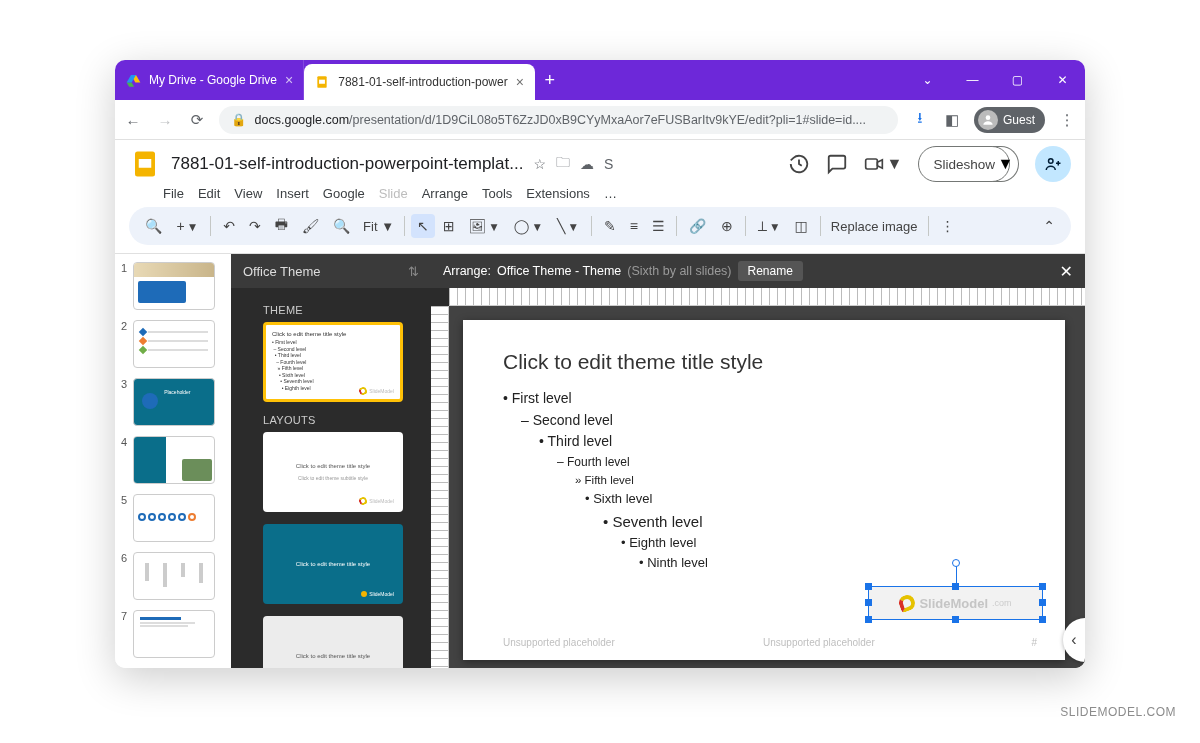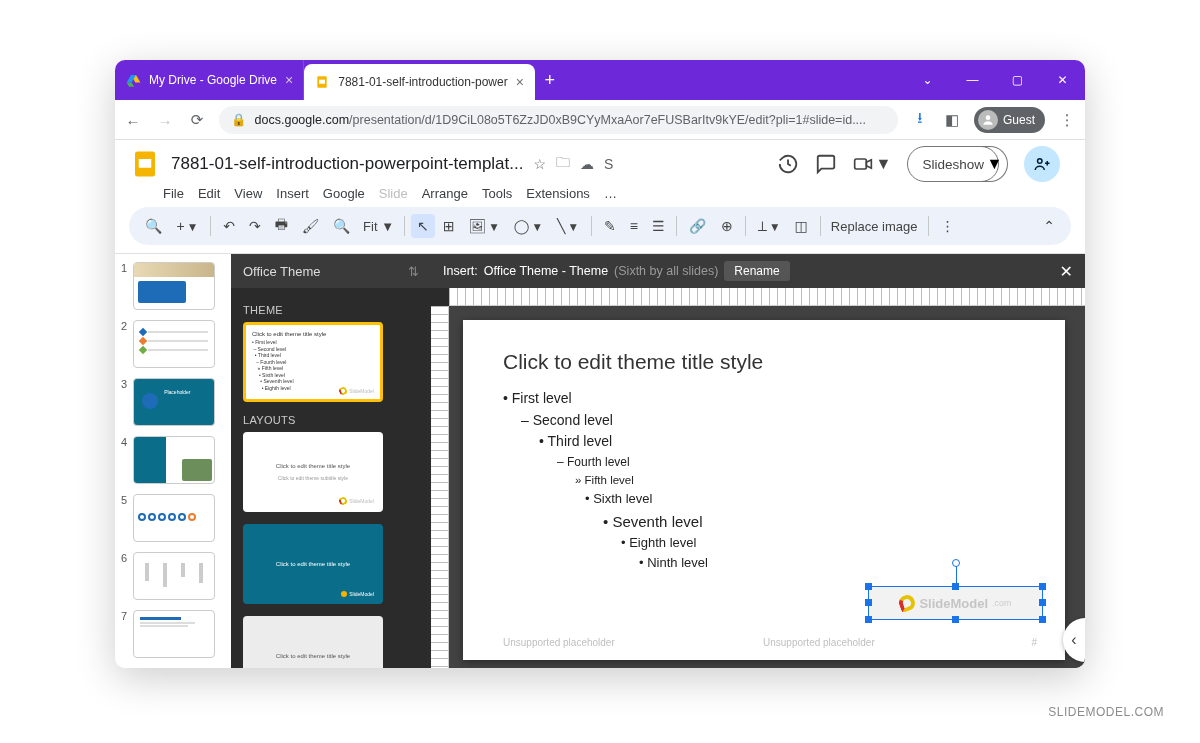--- a/index.html
+++ b/index.html
@@ -18,21 +18,21 @@
 
 
 .urlbar { height: 40px; background: #fff; display: flex; align-items: center; padding: 0 8px; gap: 12px; border-bottom: 1px solid #e0e0e0; }
 .navico { color: #5f6368; font-size: 15px; width: 20px; text-align: center; }
 .omnibox { flex: 1; display: flex; align-items: center; gap: 8px; background: #f1f3f4; border-radius: 16px; height: 28px; padding: 0 12px; font-size: 12.5px; color: #5f6368; }
 .omnibox .path { color: #5f6368; white-space: nowrap; overflow: hidden; text-overflow: ellipsis; }
 .avatar { background: #5f6368; color: #fff; border-radius: 14px; height: 26px; display: flex; align-items: center; gap: 5px; padding: 0 10px 0 4px; font-size: 12px; }
 .avatar-ico { width: 20px; height: 20px; background: #bbb; border-radius: 50%; display: flex; align-items: center; justify-content: center; color: #fff; }
 
 
-.appheader { padding: 6px 25px 2px 14px; display: flex; align-items: center; gap: 10px; }
+.appheader { padding: 6px 14px 2px 14px; display: flex; align-items: center; gap: 10px; }
 .slides-logo { width: 32px; height: 32px; display:flex; align-items:center; justify-content:center; }
 .doc-title-row { display: flex; align-items: center; gap: 10px; }
 .doc-title { font-size: 17px; color: #202124; }
 .title-ico { color: #5f6368; font-size: 14px; }
 .menubar { display: flex; gap: 14px; font-size: 13px; color: #3c4043; padding: 2px 0 6px 48px; }
 .menubar span.disabled { color: #bdbdbd; }
 .header-right { margin-left: auto; display: flex; align-items: center; gap: 16px; }
 .hbtn { color: #444; font-size: 16px; display:flex; align-items:center; gap:3px; }
 .slideshow-btn { border: 1px solid #747775; border-radius: 20px; height: 36px; display: flex; align-items: center; padding: 0 14px; font-size: 13.5px; color: #444; }
 .slideshow-dd { border: 1px solid #747775; border-left: none; border-radius: 0 20px 20px 0; height: 36px; width: 26px; display:flex; align-items:center; justify-content:center; margin-left:-17px; }
@@ -46,21 +46,21 @@
 
 
 .content { flex: 1; display: flex; overflow: hidden; border-top: 1px solid #e0e0e0; }
 .slidepanel { width: 116px; background: #fff; overflow-y: auto; padding: 8px 6px; }
 .slidenum { font-size: 11px; color: #555; }
 .thumbrow { display: flex; align-items: flex-start; gap: 6px; margin-bottom: 10px; }
 .thumb { width: 82px; height: 48px; border: 1px solid #ccc; border-radius: 4px; background: #fff; font-size: 4px; overflow: hidden; position:relative; }
 
 .themepanel { width: 200px; background: #2b2b2b; color: #ddd; display: flex; flex-direction: column; }
 .themepanel-head { height: 34px; background: #3a3a3a; display: flex; align-items: center; padding: 0 12px; font-size: 13px; justify-content: space-between; }
-.themepanel-body { padding: 10px 12px; overflow-y: auto; flex: 1; }
+.themepanel-body { padding: 10px 32px; overflow-y: auto; flex: 1; }
 .themelabel { font-size: 11px; color: #ccc; margin: 6px 0; letter-spacing: .3px; }
 .theme-thumb { width: 140px; height: 80px; background: #fff; border-radius: 4px; margin-bottom: 12px; position: relative; font-size: 6px; color: #333; padding: 6px; border: 3px solid transparent; }
 .theme-thumb.selected { border-color: #ffc107; }
 .theme-thumb.dark { background: #0a6e8a; color: #fff; display:flex; align-items:center; justify-content:center; }
 .theme-thumb.grey { background: #ececec; }
 
 .editpanel { flex: 1; background: #2b2b2b; display: flex; flex-direction: column; }
 .edithead { height: 34px; background: #3a3a3a; display: flex; align-items: center; padding: 0 12px; font-size: 12.5px; color: #fff; gap: 6px; }
 .edithead .grey { color: #9a9a9a; }
 .renamebtn { background: #555; padding: 3px 10px; border-radius: 3px; font-size: 12px; }
@@ -84,21 +84,21 @@
 .placeholder-label { position: absolute; bottom: 12px; font-size: 10px; color: #bfbfbf; text-align: center; }
 .ph1 { left: 40px; } .ph2 { left: 300px; } .phnum { right: 28px; color:#bfbfbf; }
 .selected-obj { position: absolute; right: 22px; bottom: 40px; width: 175px; height: 34px; border: 1px solid #1a73e8; background: #f2f2f2; display:flex; align-items:center; justify-content:center; gap:4px; }
 .selected-obj::before, .selected-obj::after { content:""; position:absolute; width:7px; height:7px; background:#1a73e8; }
 .selected-obj::before { left:-4px; top:-4px; } .selected-obj::after { right:-4px; bottom:-4px; }
 .handle { position:absolute; width:7px; height:7px; background:#1a73e8; }
 .slide-logo-shape { width:16px; height:16px; border:4px solid #e6c200; border-left-color:#d93025; border-radius:50% 50% 50% 4px; transform: rotate(-20deg); }
 .slide-logo-text { color:#c5c5c5; font-size:13px; font-weight:600; }
 .collapse-tab { position: absolute; right: 0; bottom: 6px; width: 22px; height: 44px; background: #fff; border-radius: 22px 0 0 22px; display:flex; align-items:center; justify-content:center; box-shadow: 0 1px 4px rgba(0,0,0,.3); color:#444; }
 
-.watermark { position: absolute; right: 36px; bottom: 24px; font-size: 12px; color: #8c8c8c; letter-spacing: .5px; }
+.watermark { position: absolute; right: 24px; bottom: 24px; font-size: 12px; color: #8c8c8c; letter-spacing: .5px; }
 
 
 .th-header { height: 14px; background: linear-gradient(90deg,#e8d9b5,#c9b58a); }
 .th-body-blue { position:absolute; left:4px; top:18px; width:48px; height:22px; background:#1e6bb8; border-radius:2px; }
 .th-circle { width:16px; height:16px; border-radius:50%; background:#1e6bb8; position:absolute; left:8px; top:14px; }
 .th-dots { display:flex; gap:2px; padding:18px 4px; }
 .th-dot { width:8px; height:8px; border:2px solid #1e6bb8; border-radius:50%; }
 .th-split-l { position:absolute; left:0; top:0; width:40%; height:100%; background:#0a6e8a; }
 .th-split-r { position:absolute; right:2px; bottom:2px; width:30px; height:22px; background:#6b8e5a; border-radius:2px; }
 </style>
@@ -365,21 +365,21 @@
             </div>
         </div>
         <div class="theme-thumb grey" style="display:flex;flex-direction:column;justify-content:center;align-items:center">
           <div style="font-size:6px;color:#555">Click to edit theme title style</div>
         </div>
       </div>
     </div>
 
     <div class="editpanel">
       <div class="edithead">
-        <span>Insert:</span>
+        <span>Arrange:</span>
         <span>Office Theme - Theme</span>
         <span class="grey">(Sixth by all slides)</span>
         <span class="renamebtn">Rename</span>
         <span class="editclose">✕</span>
       </div>
       <div class="ruler"></div>
       <div class="editcanvas-wrap">
         <div class="vruler"></div>
         <div class="canvas-area">
           <div class="slide-canvas">

